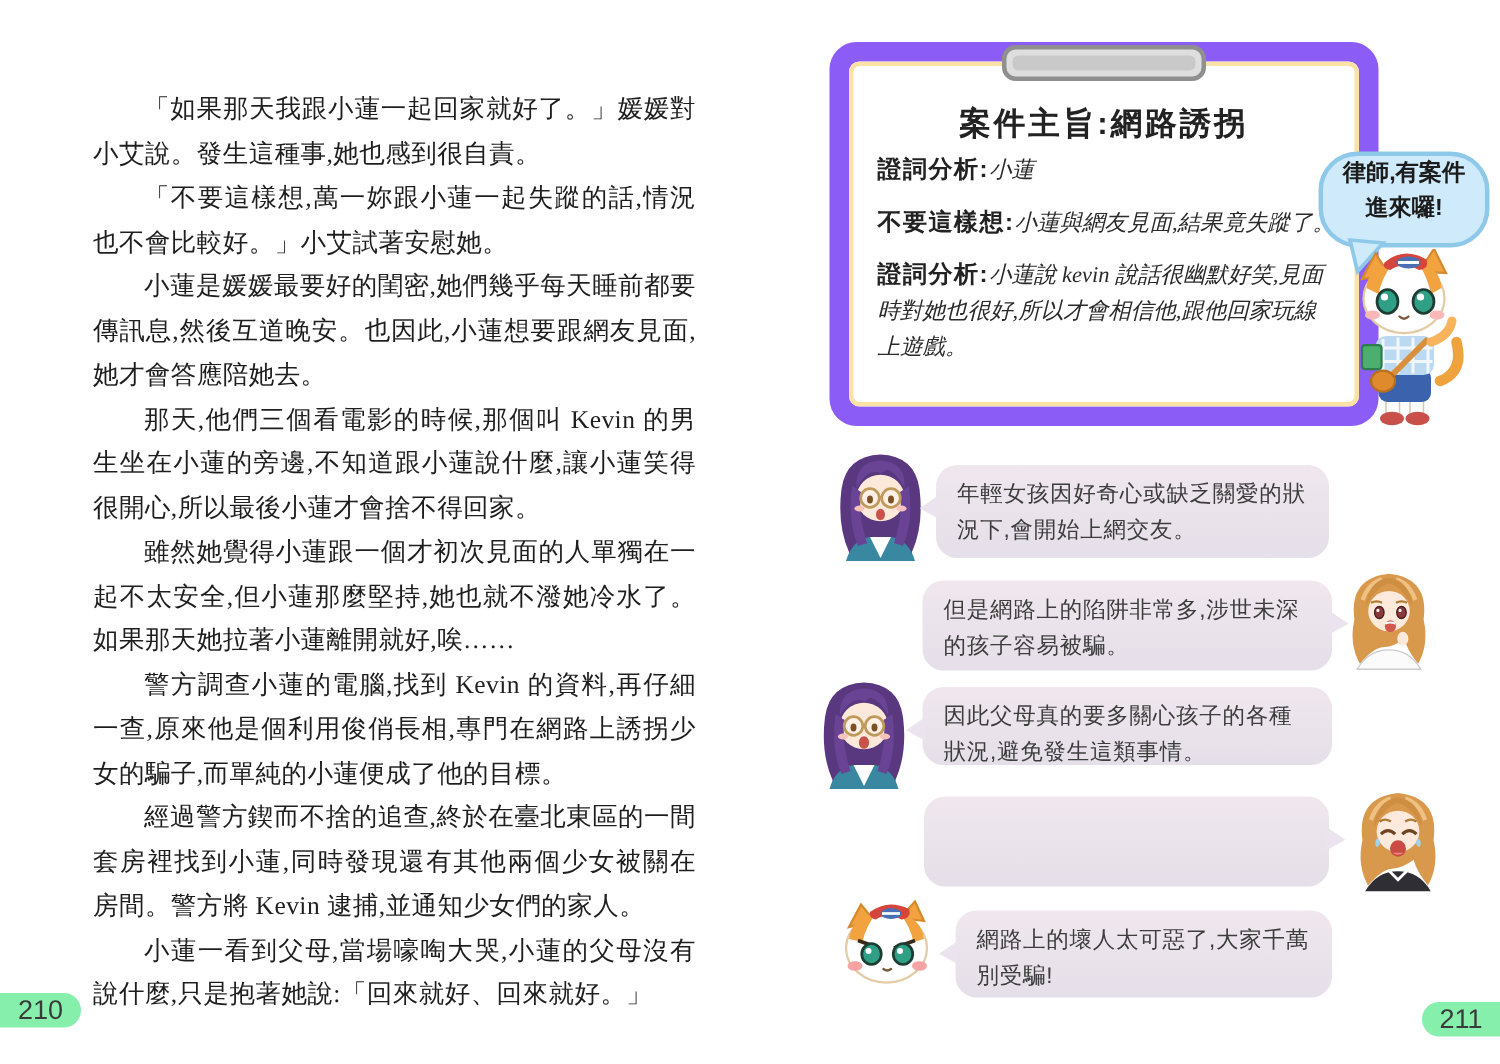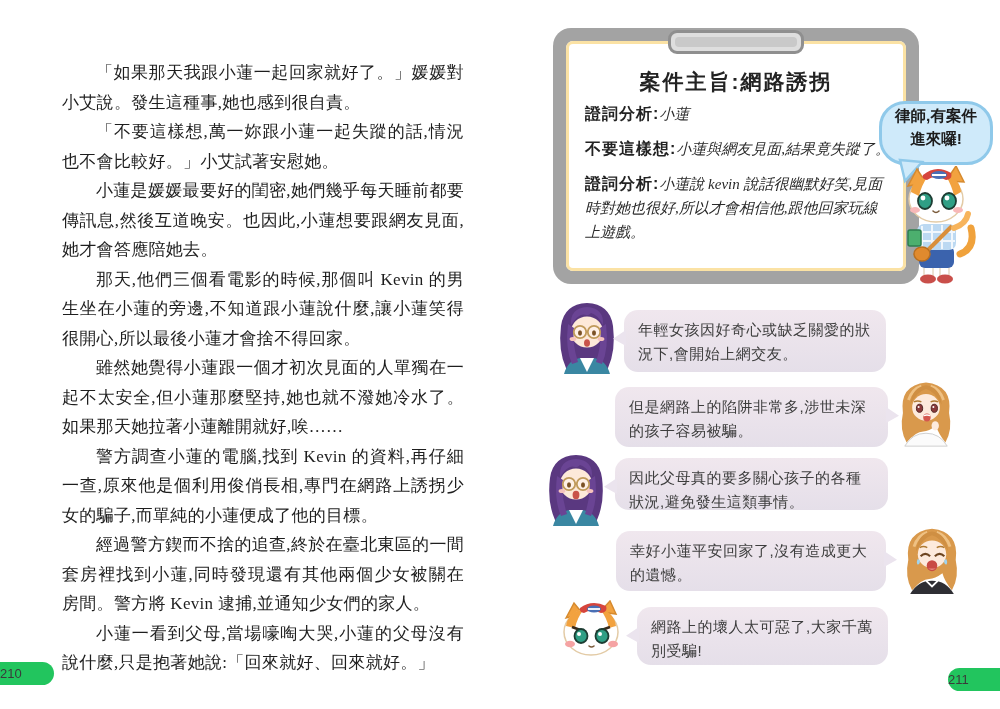--- a/index.html
+++ b/index.html
@@ -5,28 +5,28 @@
   html,body{margin:0;padding:0;}
   body{width:1000px;height:709px;position:relative;background:#ffffff;overflow:hidden;
        font-family:"Liberation Sans", sans-serif;}
 
   
   .story{position:absolute;left:62px;top:58px;width:402px;}
   .story p{margin:0;text-indent:2em;text-align:justify;
            font-family:"Liberation Serif", serif;
            font-size:17px;line-height:29.5px;color:#1e1e1e;letter-spacing:0.3px;}
 
-  .page-pill{position:absolute;background:#22c55e;color:#3a3a3a;
-             font-size:13px;line-height:23px;height:23px;}
+  .page-pill{position:absolute;background:#86efac;color:#3a3a3a;
+             font-size:18px;line-height:23px;text-align:center;height:23px;}
   .pill-left{left:0;top:662px;width:54px;border-radius:0 12px 12px 0;}
   .pill-right{right:0;top:668px;width:52px;border-radius:12px 0 0 12px;}
 
   
   .clipboard{position:absolute;left:553px;top:28px;width:366px;height:256px;
-             background:#a3a3a3;border-radius:18px;z-index:1;}
+             background:#8b5cf6;border-radius:18px;z-index:1;}
   .clipboard .paper{position:absolute;left:13px;top:13px;right:13px;bottom:13px;
              background:#ffffff;border-radius:7px;
              box-shadow:inset 0 0 0 3px #fbe2a4;}
   .clip{position:absolute;left:50%;transform:translateX(-50%);top:2px;width:136px;height:24px;
         background:#dedede;border:3px solid #8f8f8f;border-radius:9px;box-sizing:border-box;z-index:2;}
   .clip .clip-bar{position:absolute;left:4px;right:4px;top:4px;bottom:4px;
         background:#c9c9c9;border-radius:4px;}
   .clip-title{position:absolute;left:0;right:0;top:40px;text-align:center;
         font-size:21px;font-weight:bold;color:#222;letter-spacing:2px;}
   .clip-body{position:absolute;left:32px;top:74px;width:312px;}
@@ -184,21 +184,20 @@
   <ellipse cx="45" cy="41" rx="3.4" ry="2" fill="#f6c3bd"></ellipse>
   <ellipse cx="31" cy="45" rx="3.4" ry="4.2" fill="#c9534b"></ellipse>
 </svg>
 <div class="bubble" style="left:615px;top:458px;width:273px;height:52px">
   <div class="tail l"></div>
   <span>因此父母真的要多關心孩子的各種狀況,避免發生這類事情。</span>
 </div>
 
 <div class="bubble" style="left:616px;top:531px;width:270px;height:60px">
   <div class="tail r"></div>
-  <span>幸好小蓮平安回家了,沒有造成更大的遺憾。</span>
 </div>
 <svg class="avatar" style="left:900px;top:522px" width="64" height="74" viewBox="0 0 66 78">
   <path d="M8,40 Q4,10 33,7 Q62,10 58,40 Q62,58 54,72 Q46,62 44,54 Q36,60 30,60 Q22,60 12,72 Q4,58 8,40 Z" fill="#d9994c"></path>
   <path d="M14,26 Q18,14 28,11" stroke="#efc183" stroke-width="3" fill="none"></path>
   <path d="M52,26 Q48,14 38,11" stroke="#efc183" stroke-width="3" fill="none"></path>
   <path d="M10,76 Q18,62 33,62 Q48,62 56,76 Z" fill="#2e2e34"></path>
   <path d="M27,62 L33,68 L39,62" stroke="#ffffff" stroke-width="2" fill="none"></path>
   <ellipse cx="33" cy="34" rx="15" ry="14.5" fill="#fdeadc"></ellipse>
   <path d="M33,10 Q18,12 16,31 Q24,16 33,14 Q42,16 50,31 Q48,12 33,10 Z" fill="#cf8f43"></path>
   <path d="M20,27 Q24,24.5 28,27" stroke="#b07a33" stroke-width="1.6" fill="none"></path>

